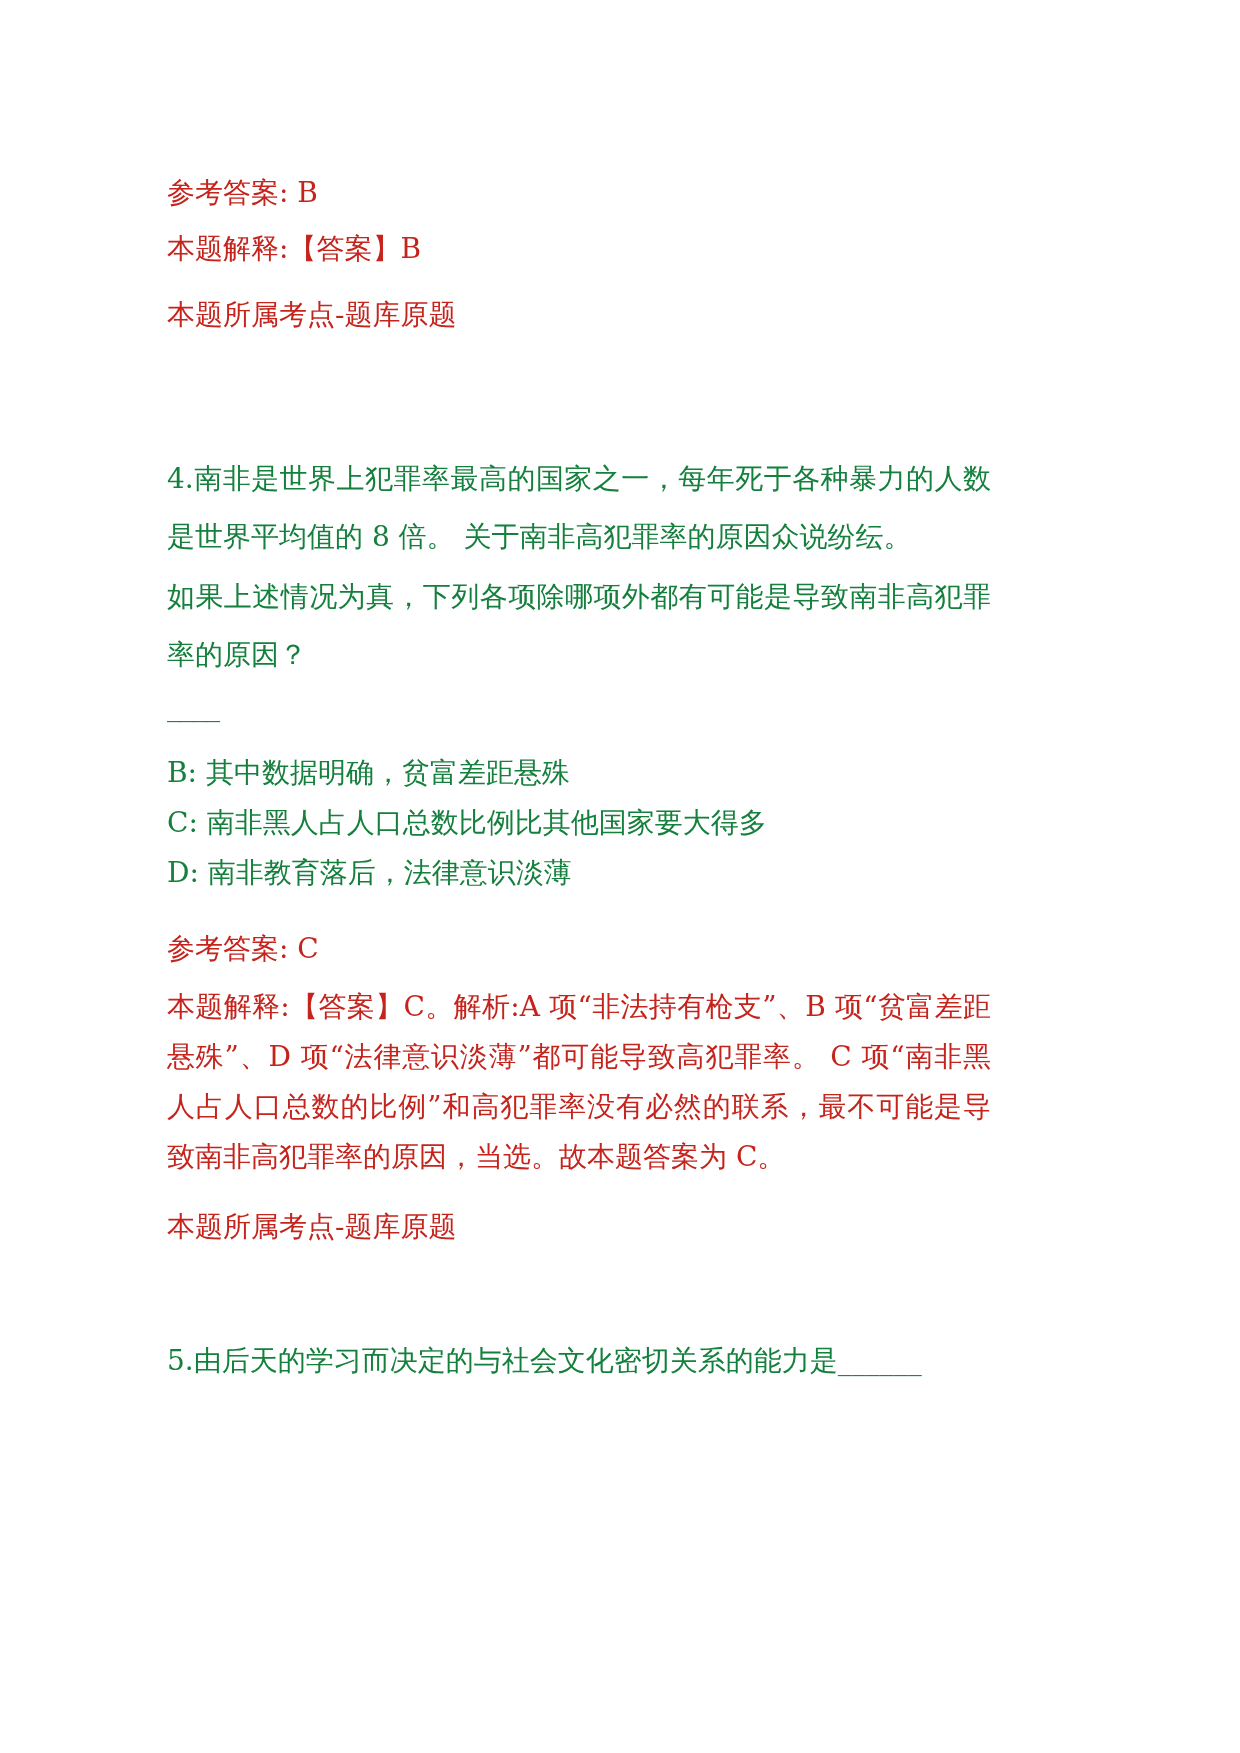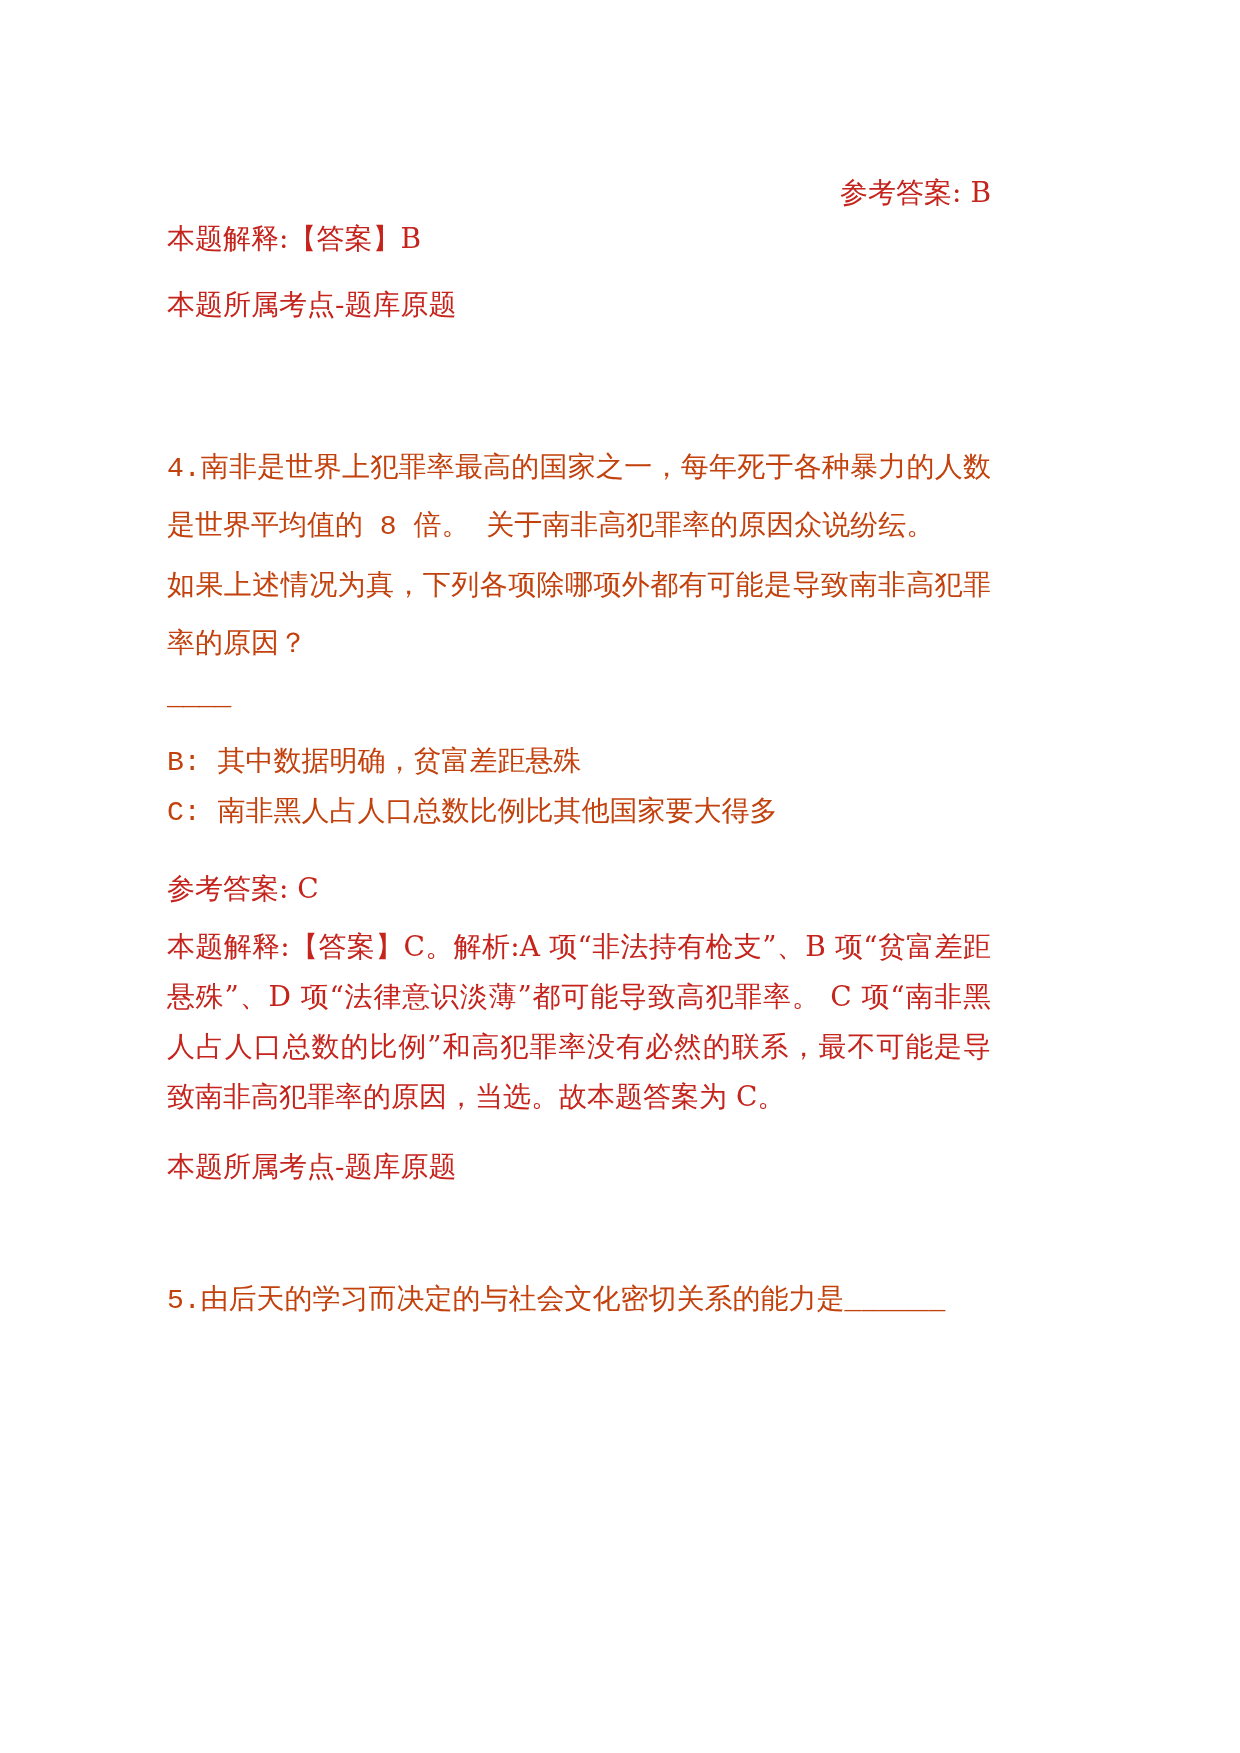--- a/index.html
+++ b/index.html
@@ -16,32 +16,32 @@
     overflow: hidden;
   }
   .content {
     position: absolute;
     left: 167px;
     top: 178px;
     width: 824px;
   }
   p { margin: 0; padding: 0; }
   .red   { color: #c5241d; }
-  .black { color: #c2410c; font-family: Liberation Mono, monospace; }
+  .black { color: #15803d; }
   .single {
     font-size: 28px;
     line-height: 30px;
   }
   .multi {
     font-size: 28px;
     line-height: 58px;
     text-align: justify;
     text-justify: inter-ideograph;
   }
-  .q3-answer        { margin-bottom: 16px; text-align: right; }
+  .q3-answer        { margin-bottom: 26px; }
   .q3-explanation   { margin-bottom: 36px; }
   .q3-analysis      { margin-bottom: 26px; }
   .q3-source        { margin-bottom: 120px; }
   .q4-stem          { margin-bottom: 2px; }
   .q4-condition     { margin-bottom: 8px; }
   .q4-blank         { margin-bottom: 36px; letter-spacing: -1px; }
   .q4-option        { margin-bottom: 20px; }
   .q4-answer        { margin-top: 46px; margin-bottom: 18px; }
   .q4-explanation-p { line-height: 50px; margin-bottom: 30px; margin-top: 9px; }
   .q4-source        { margin-bottom: 104px; }
@@ -64,20 +64,21 @@
 
     <p class="multi black q4-condition">如果上述情况为真，下列各项除哪项外都有可能是导致南非高犯罪率的原因？</p>
 
     <p class="single black q4-blank">____</p>
 
 
     <p class="single black q4-option">B: 其中数据明确，贫富差距悬殊</p>
 
     <p class="single black q4-option">C: 南非黑人占人口总数比例比其他国家要大得多</p>
 
+    <p class="single black q4-option">D: 南非教育落后，法律意识淡薄</p>
 
     <p class="single red q4-answer">参考答案: C</p>
 
     <p class="multi red q4-explanation-p">本题解释:【答案】C。解析:A 项“非法持有枪支”、B 项“贫富差距悬殊”、D 项“法律意识淡薄”都可能导致高犯罪率。 C 项“南非黑人占人口总数的比例”和高犯罪率没有必然的联系，最不可能是导致南非高犯罪率的原因，当选。故本题答案为 C。</p>
 
     <p class="single red q4-source">本题所属考点-题库原题</p>
 
     <p class="single black q5-stem">5.由后天的学习而决定的与社会文化密切关系的能力是______</p>
 
   </div>

